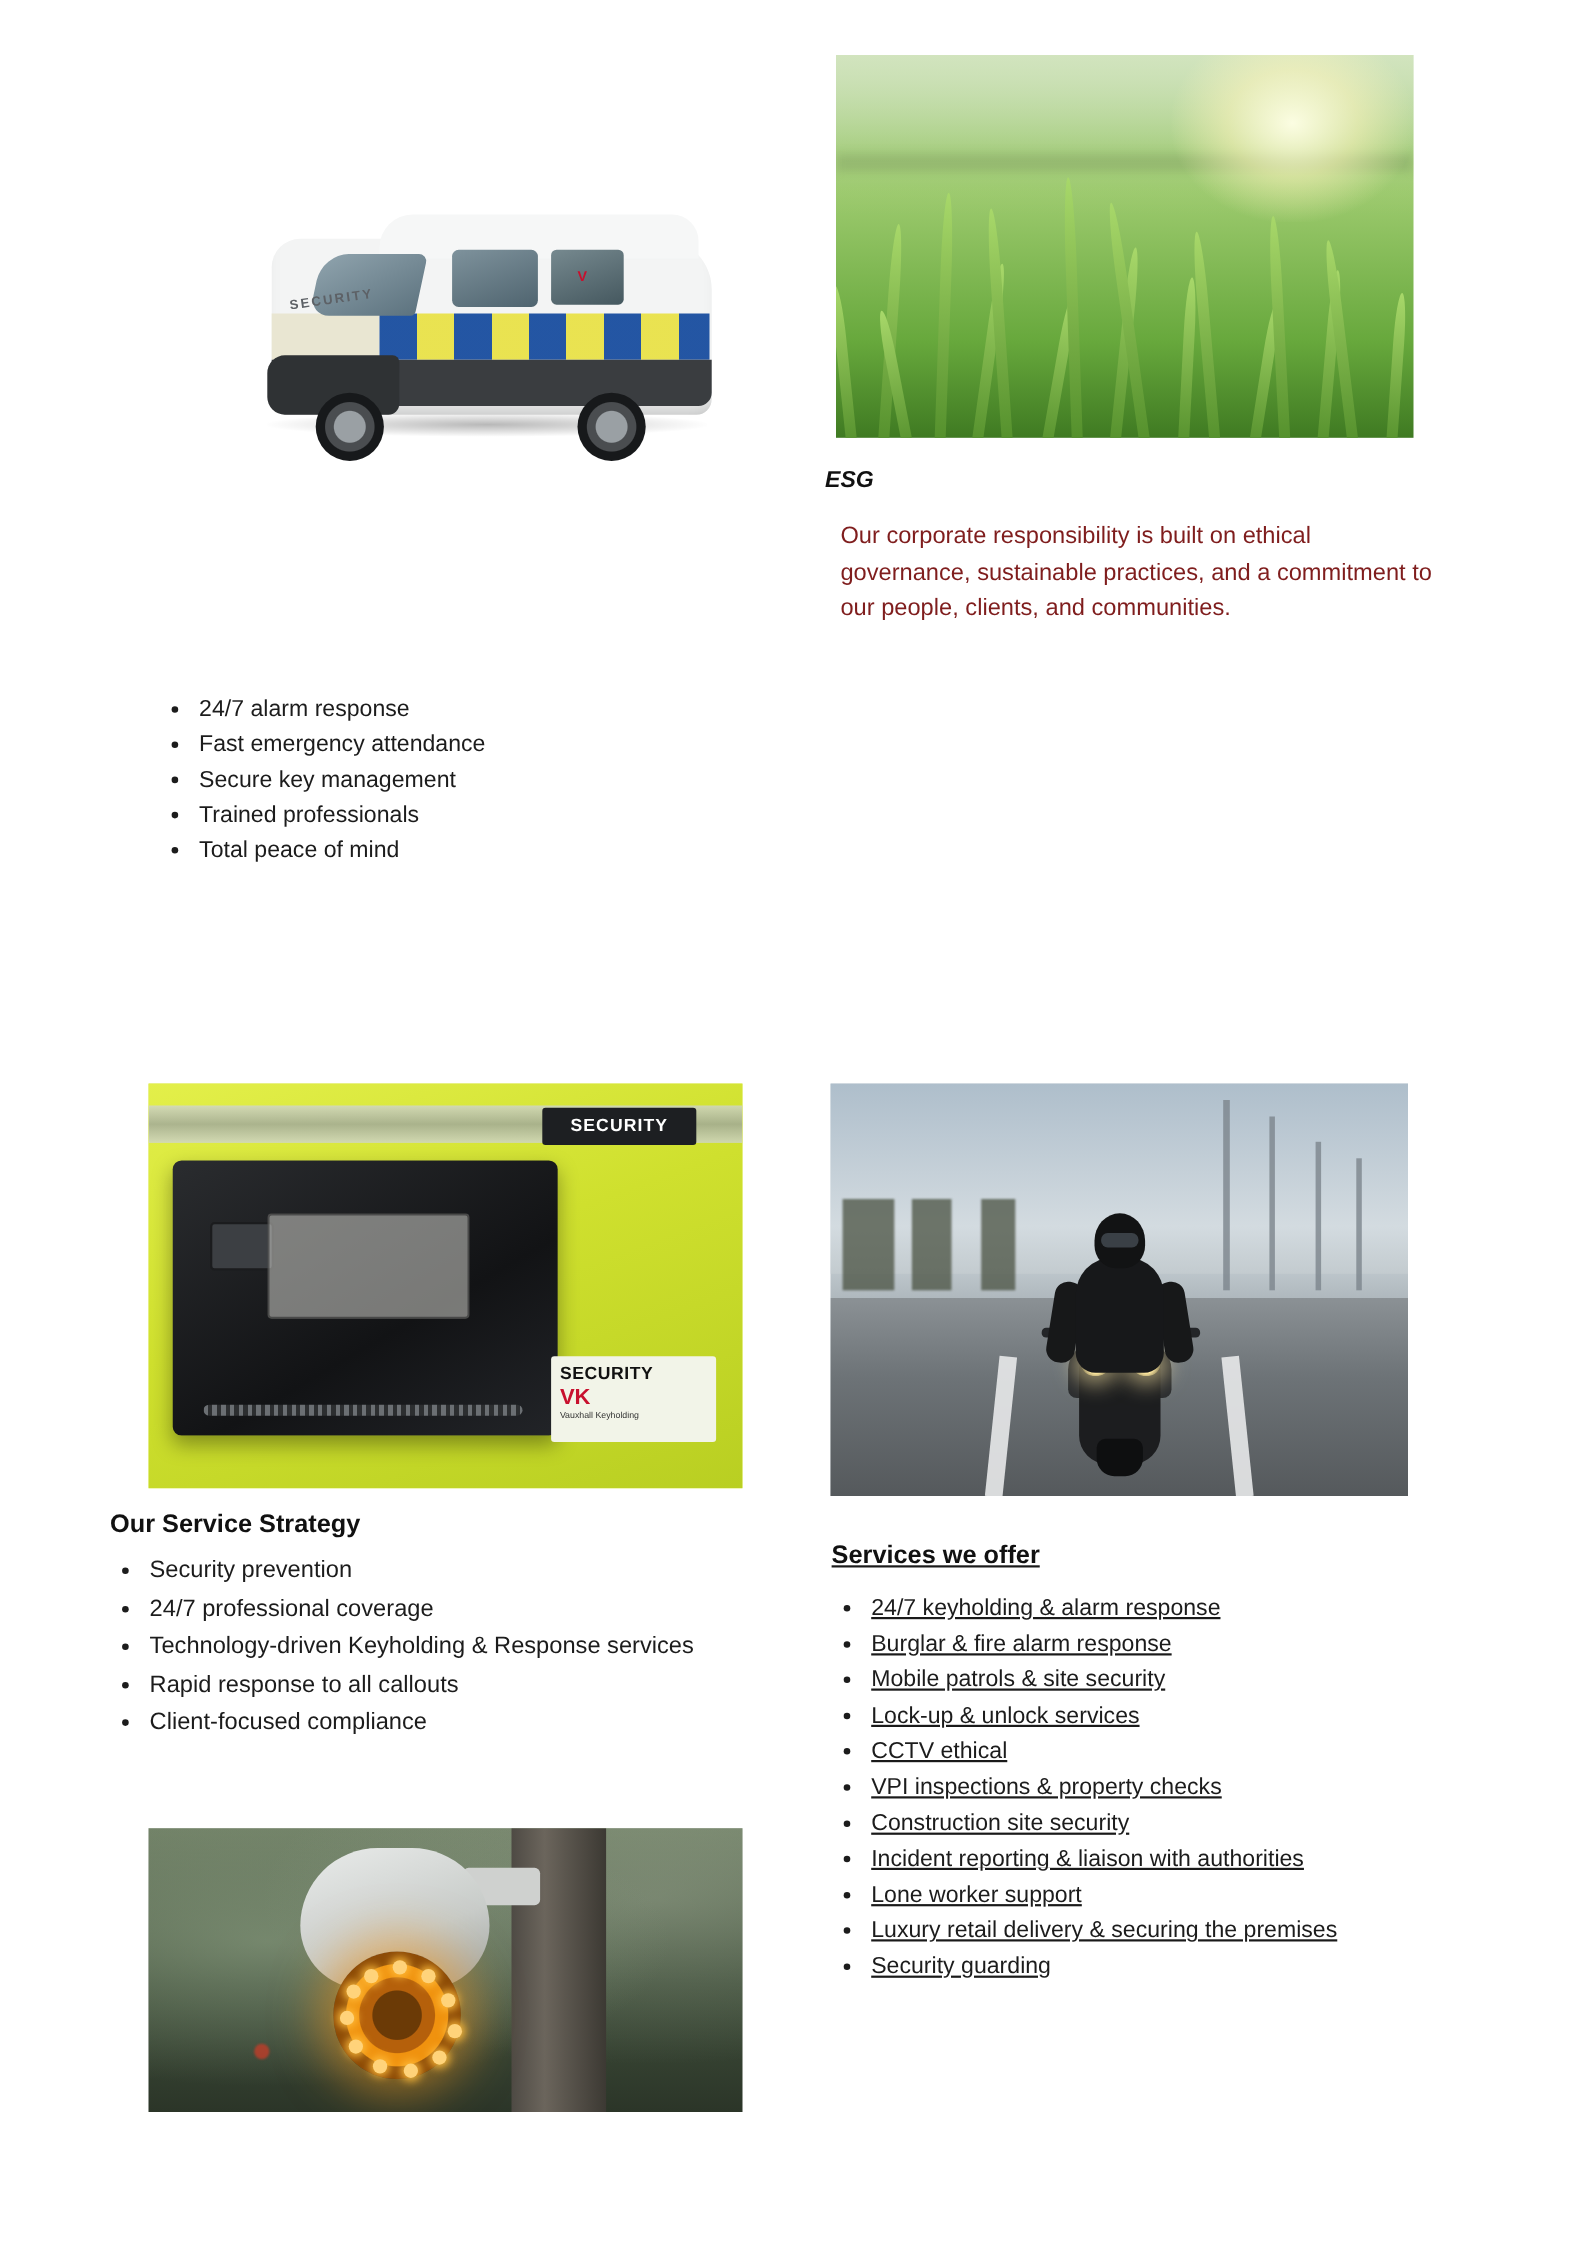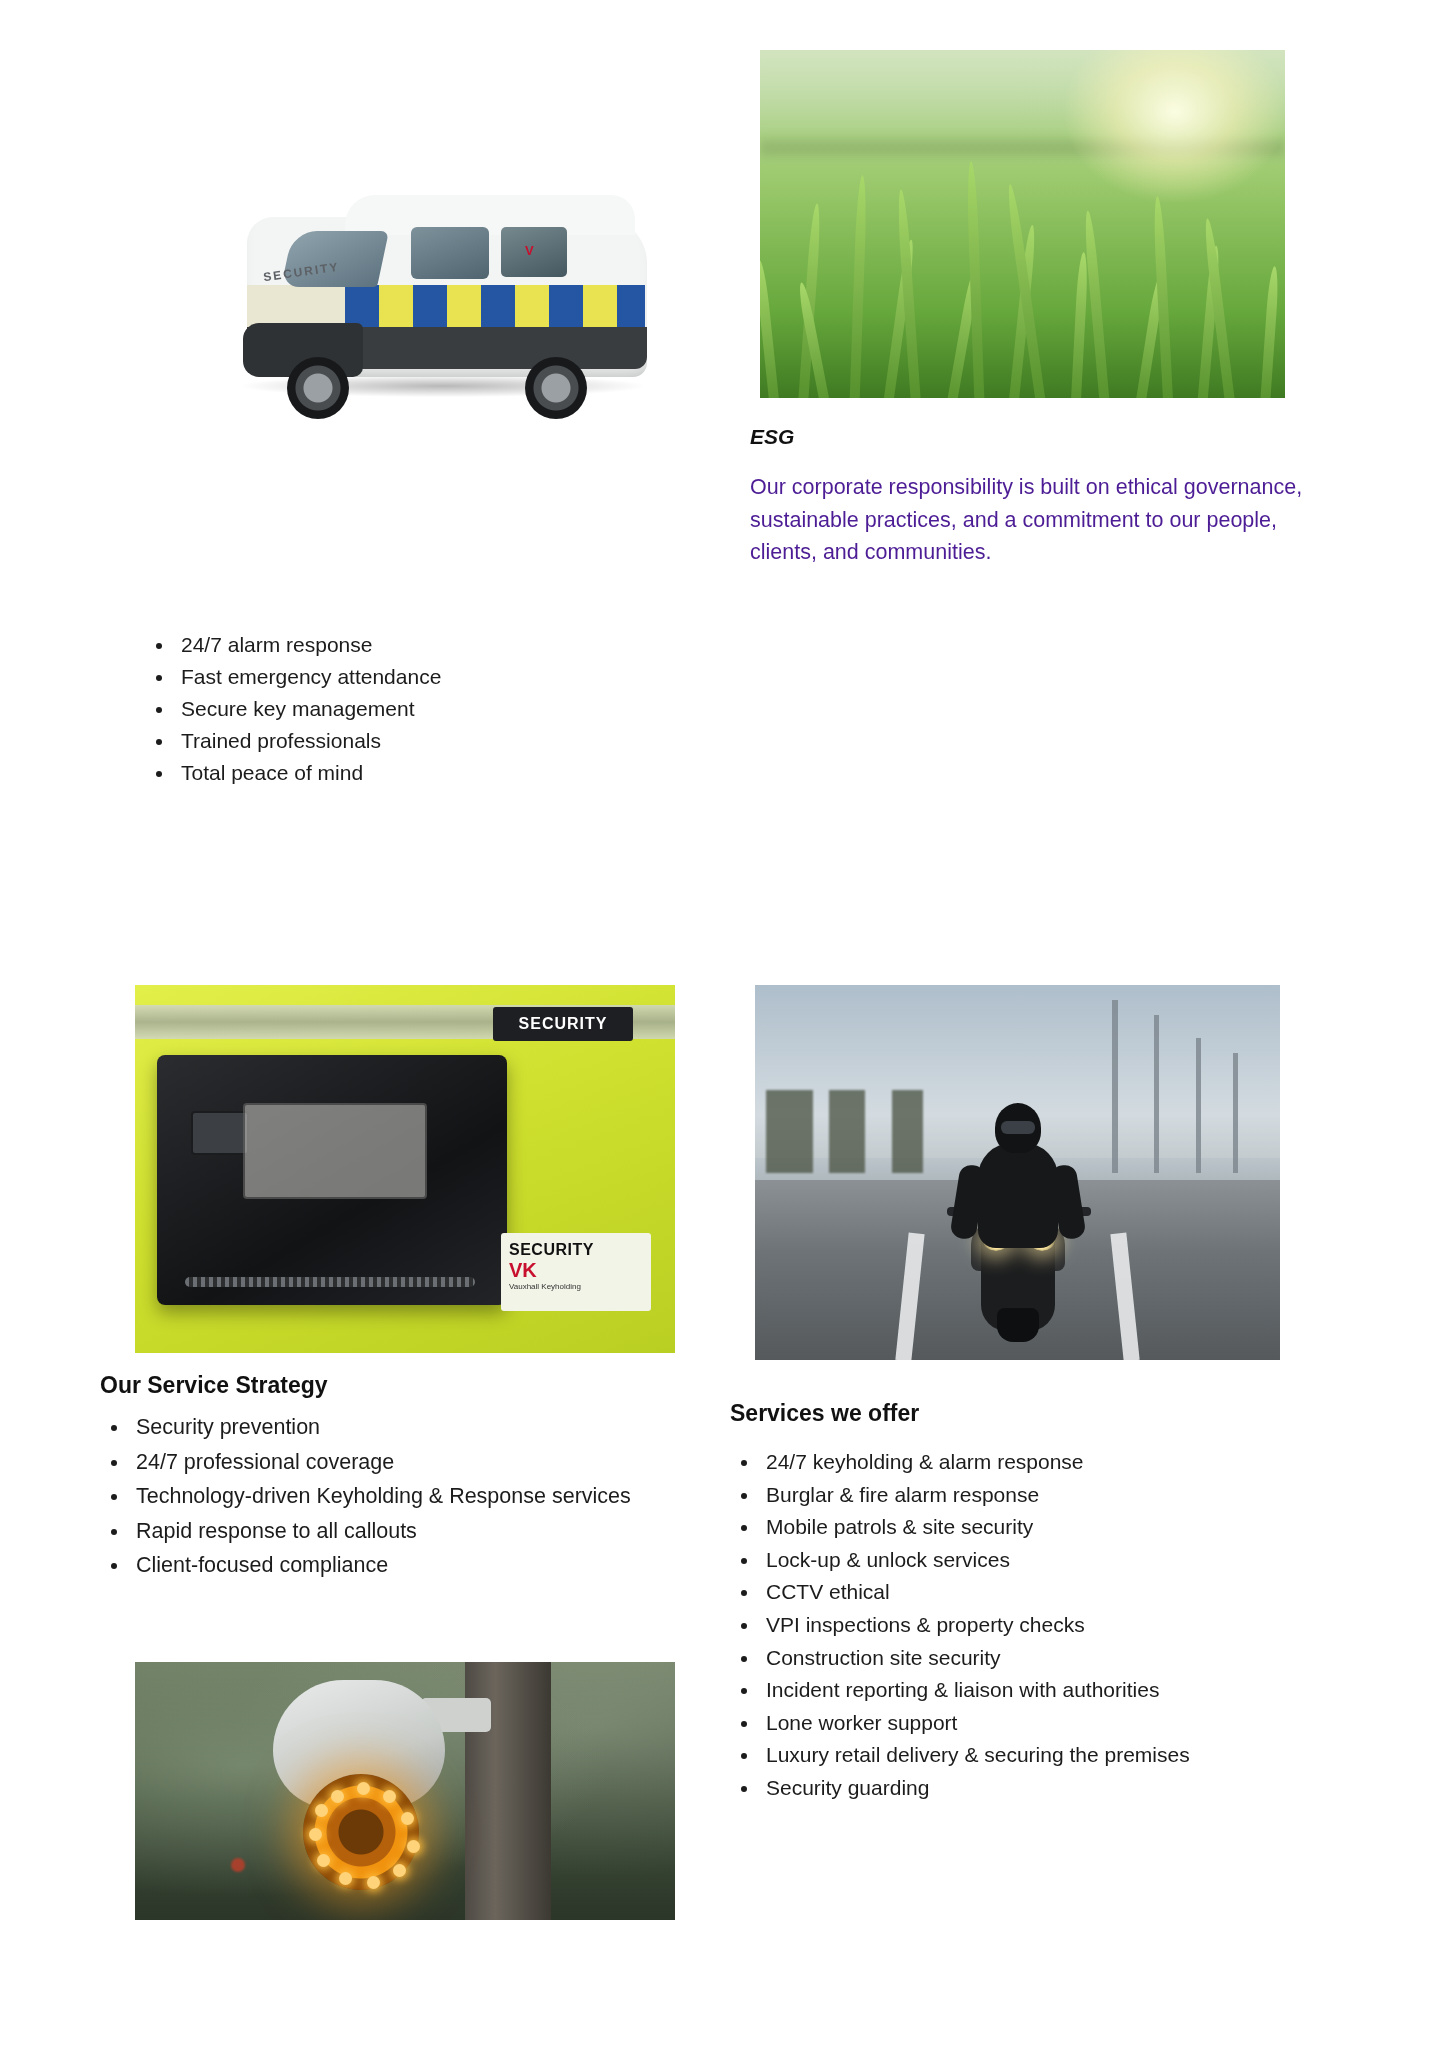--- a/index.html
+++ b/index.html
@@ -518,22 +518,22 @@
   .heading {
     font-size: 22px;
     font-weight: bold;
     color: #111111;
     margin: 0 0 16px 0;
   }
 
   .body-text {
     font-size: 21px;
     line-height: 1.55;
-    color: #4c1d95;
-    margin: 0;
+    color: #7f1d1d;
+    margin: 14px;
   }
 
   ul.bullets {
     margin: 0;
     padding: 0 0 0 30px;
     list-style: disc;
   }
   ul.bullets li {
     font-size: 21px;
     line-height: 1.43;
@@ -570,23 +570,24 @@
 
   .strategy-block {
     left: 100px;
     top: 1372px;
     width: 580px;
   }
   .strategy-block .heading { font-size: 23px; margin-bottom: 13px; }
   .strategy-block ul.bullets li { font-size: 21.5px; line-height: 1.42; margin-bottom: 4px; }
 
   .services-block {
-    left: 730px;
+    left: 756px;
     top: 1400px;
     width: 620px;
+    text-decoration: underline;
   }
   .services-block .heading { font-size: 23px; margin-bottom: 20px; }
   .services-block ul.bullets li { font-size: 21px; line-height: 1.41; margin-bottom: 3px; }
 
 </style>
 </head>
 <body>
 
 <div class="page">
 

